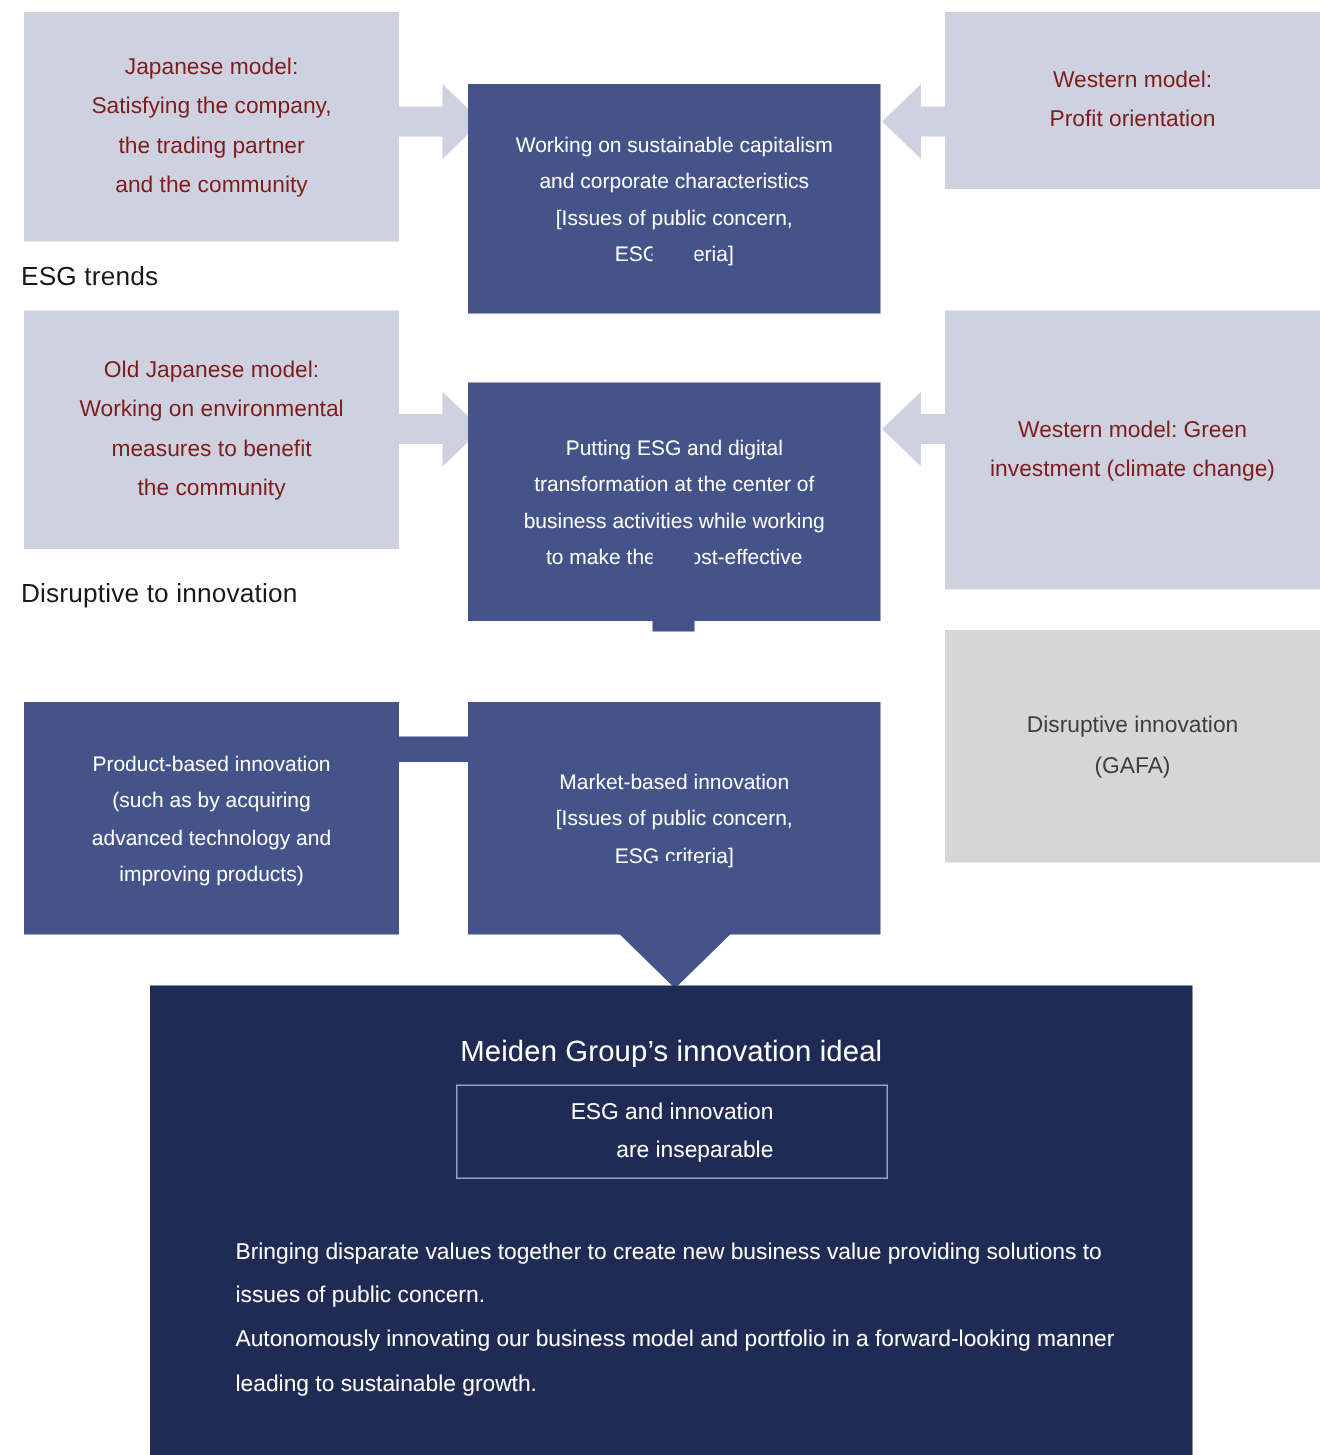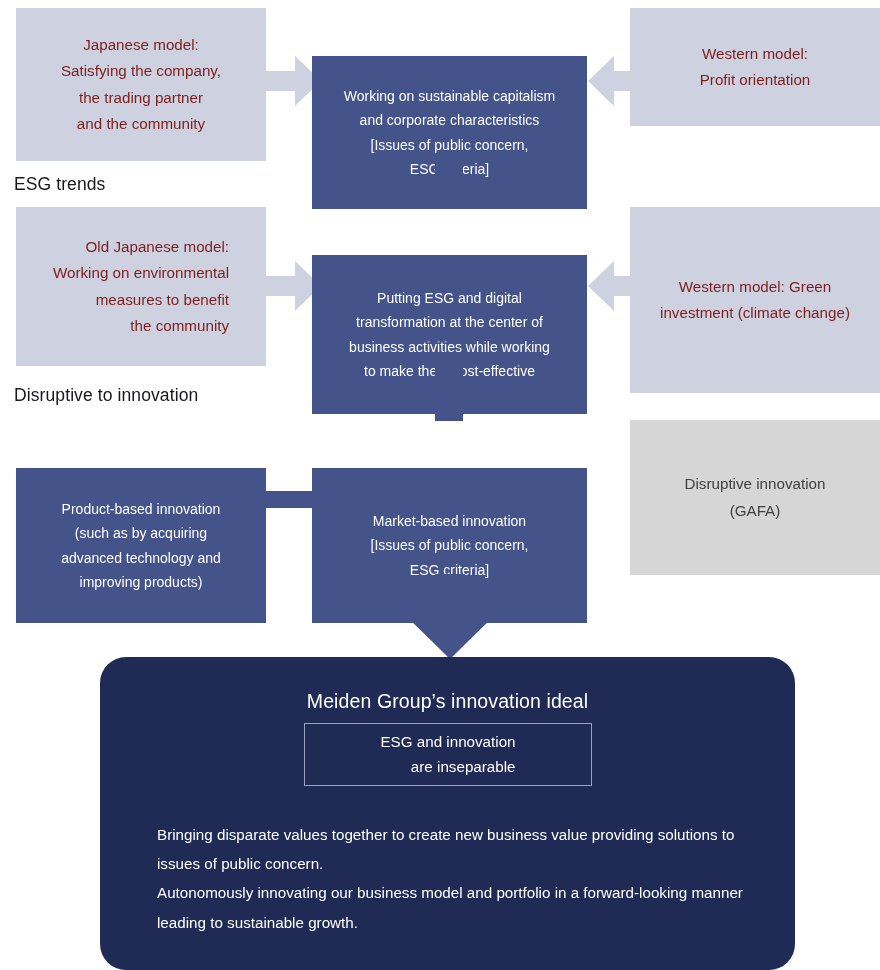--- a/index.html
+++ b/index.html
@@ -74,21 +74,20 @@
   }
   .arrow-navy-down svg { display: block; }
 
   
   #ideal-panel {
     position: absolute;
     left: 100px; top: 657px;
     width: 695px; height: 313px;
     background: #1f2b55;
     color: #ffffff;
-    border-radius: 26px;
   }
   #ideal-title {
     position: absolute;
     left: 0; top: 33px; width: 100%;
     text-align: center;
     font-size: 19.5px;
     letter-spacing: .1px;
   }
   #ideal-inner {
     position: absolute;
@@ -144,21 +143,21 @@
 
   <div class="box box-light" style="left:630px; top:8px; width:250px; height:118px;">
     <div class="txt">Western model:
 Profit orientation</div>
   </div>
 
   <div class="connector-v" style="left:435px; top:160px; width:28px; height:48px;"></div>
 
   <div class="section-label" style="left:14px; top:174px;">ESG trends</div>
 
-  <div class="box box-light" style="left:16px; top:207px; width:250px; height:159px;text-align:right;">
+  <div class="box box-light" style="left:16px; top:207px; width:250px; height:159px;">
     <div class="txt">Old Japanese model:
 Working on environmental
 measures to benefit
 the community</div>
   </div>
 
   <div class="arrow-grey-right" style="left:265px; top:259px;">
     <svg width="56" height="54" viewBox="0 0 56 54">
       <polygon points="0,17 30,17 30,2 56,27 30,52 30,37 0,37" fill="#ced2e0"></polygon>
     </svg>

